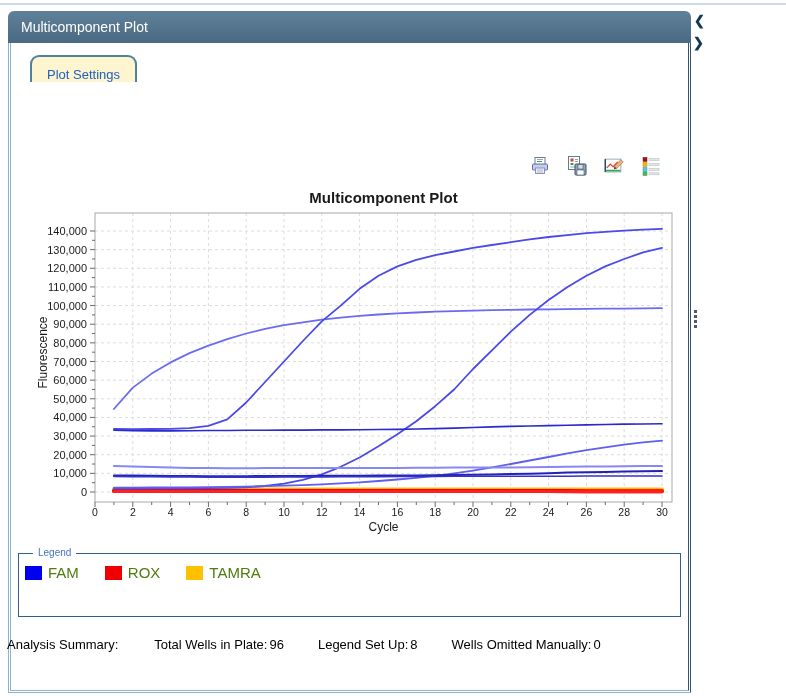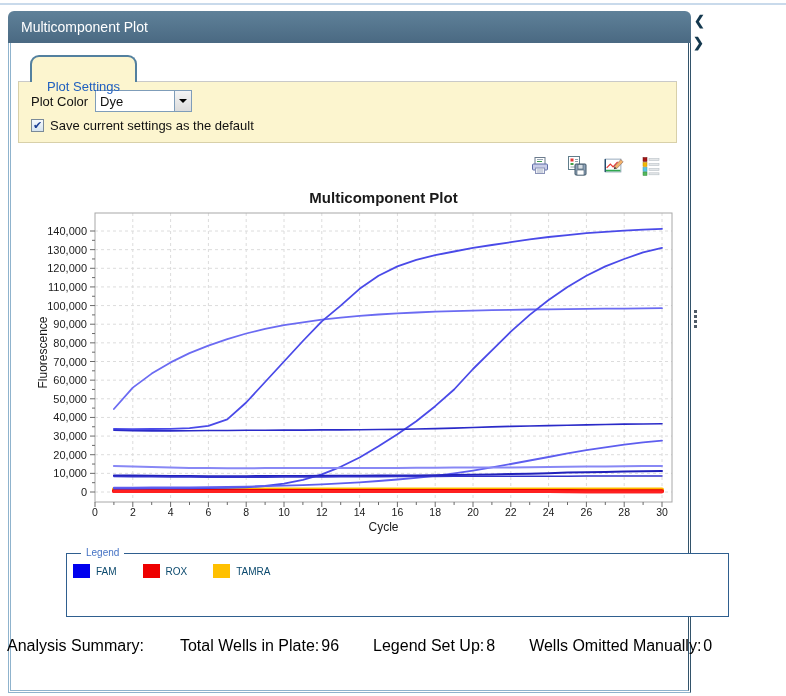--- a/index.html
+++ b/index.html
@@ -15,21 +15,21 @@
     padding-left:13px; color:#fff; font-size:14px;
   }
   .panel-body {
     position:absolute; top:32px; left:0; right:0; bottom:0; background:#fff;
     border-left:3px double #8FB3CD; border-right:3px double #33536B; border-bottom:3px double #8FB3CD;
   }
 
   
   .settings { position:absolute; left:7px; top:12px; width:659px; height:88px; }
   .tab {
-    position:absolute; left:12px; top:0; height:27px; padding:22px 15px 0 15px;
+    position:absolute; left:12px; top:0; height:27px; padding:10px 15px 0 15px;
     background:#FCF5CF; border:2px solid #53809F; border-bottom:none;
     border-radius:9px 9px 0 0; color:#1F5FBF; font-size:13px; z-index:2;
   }
   .settings-box {
     position:absolute; left:0; top:26px; right:0; bottom:0;
     background:#FCF5CF; border:1px solid #D8D0A9; border-top:1px solid #C9C9C9;
   }
   .row1 { position:absolute; left:12px; top:8px; display:flex; align-items:center; font-size:13px; color:#111; }
   .combo {
     margin-left:7px; width:97px; height:22px; background:#fff; border:1px solid #7F9DB9;
@@ -51,72 +51,57 @@
   
   .toolbar { position:absolute; top:112px; right:26px; display:flex; gap:15px; }
   .tool-btn { width:22px; height:22px; display:flex; align-items:center; justify-content:center; cursor:pointer; }
 
   
   .chart-wrap { position:absolute; left:0; top:138px; width:677px; height:368px; }
 
   
   .legend-box {
     position:absolute; left:7px; top:510px; width:663px; height:64px;
-    border:1px solid #2F5F8F; background:#fff;margin-left:48px;
+    border:1px solid #2F5F8F; background:#fff;
   }
   .legend-title {
     position:absolute; top:-7px; left:14px; background:#fff; padding:0 5px;
     font-size:10px; color:#4472C4;
   }
   .legend-items { display:flex; align-items:center; padding:10px 0 0 6px; gap:26px; }
-  .legend-item { display:flex; align-items:center; gap:6px; font-size:10px; color:#0c4a6e; }
+  .legend-item { display:flex; align-items:center; gap:6px; font-size:15px; color:#4d7c0f; }
   .swatch { width:17px; height:14px; display:inline-block; }
 
   
   .collapse-btn { position:absolute; color:#14384E; font-size:13px; font-weight:bold; cursor:pointer; }
   .collapse-left { left:694px; top:13px; }
   .collapse-right { left:693px; top:35px; }
   .grip { position:absolute; left:694px; top:310px; display:flex; flex-direction:column; gap:2px; cursor:ns-resize; }
   .grip span { width:3px; height:3px; background:#4F5A66; display:block; }
 
   
-  .statusbar { position:absolute; left:7px; top:637px; display:flex; gap:34px; font-size:16px; color:#000; white-space:nowrap; }
+  .statusbar { position:absolute; left:7px; top:637px; display:flex; gap:34px; font-size:13px; color:#000; white-space:nowrap; }
   .status-item { display:flex; }
   .status-value { margin-left:2px;text-align:right; }
 </style>
 </head>
 <body>
 
 <div class="top-strip"></div>
 
 <div class="panel">
   <div class="titlebar">
     <span>Multicomponent Plot</span>
   </div>
 
   <div class="panel-body">
 
     <div class="settings">
       <div class="tab">
         <span>Plot Settings</span>
-      </div>
-      <div class="settings-box">
-        <div class="row1">
-          <span>Plot Color</span>
-          <div class="combo">
-            <span class="combo-value">Dye</span>
-            <span class="combo-btn">
-              <span class="arrow-down"></span>
-            </span>
-          </div>
-        </div>
-        <div class="row2">
-          <span class="checkbox" id="save-default-checkbox">✔</span>
-          <span>Save current settings as the default</span>
-        </div>
       </div>
     </div>
 
     <div class="toolbar">
       <span class="tool-btn">
         <svg width="22" height="22" viewBox="0 0 22 22">
           <rect x="6" y="2.5" width="10" height="7" fill="#fff" stroke="#6B7B8D"></rect>
           <line x1="8" y1="4.5" x2="14" y2="4.5" stroke="#9AA7B4" stroke-width="1"></line>
           <line x1="8" y1="6.5" x2="13" y2="6.5" stroke="#3E9B4F" stroke-width="1"></line>
           <rect x="3.5" y="9" width="15" height="6" rx="1" fill="#C9CDE8" stroke="#5F6FA8"></rect>

